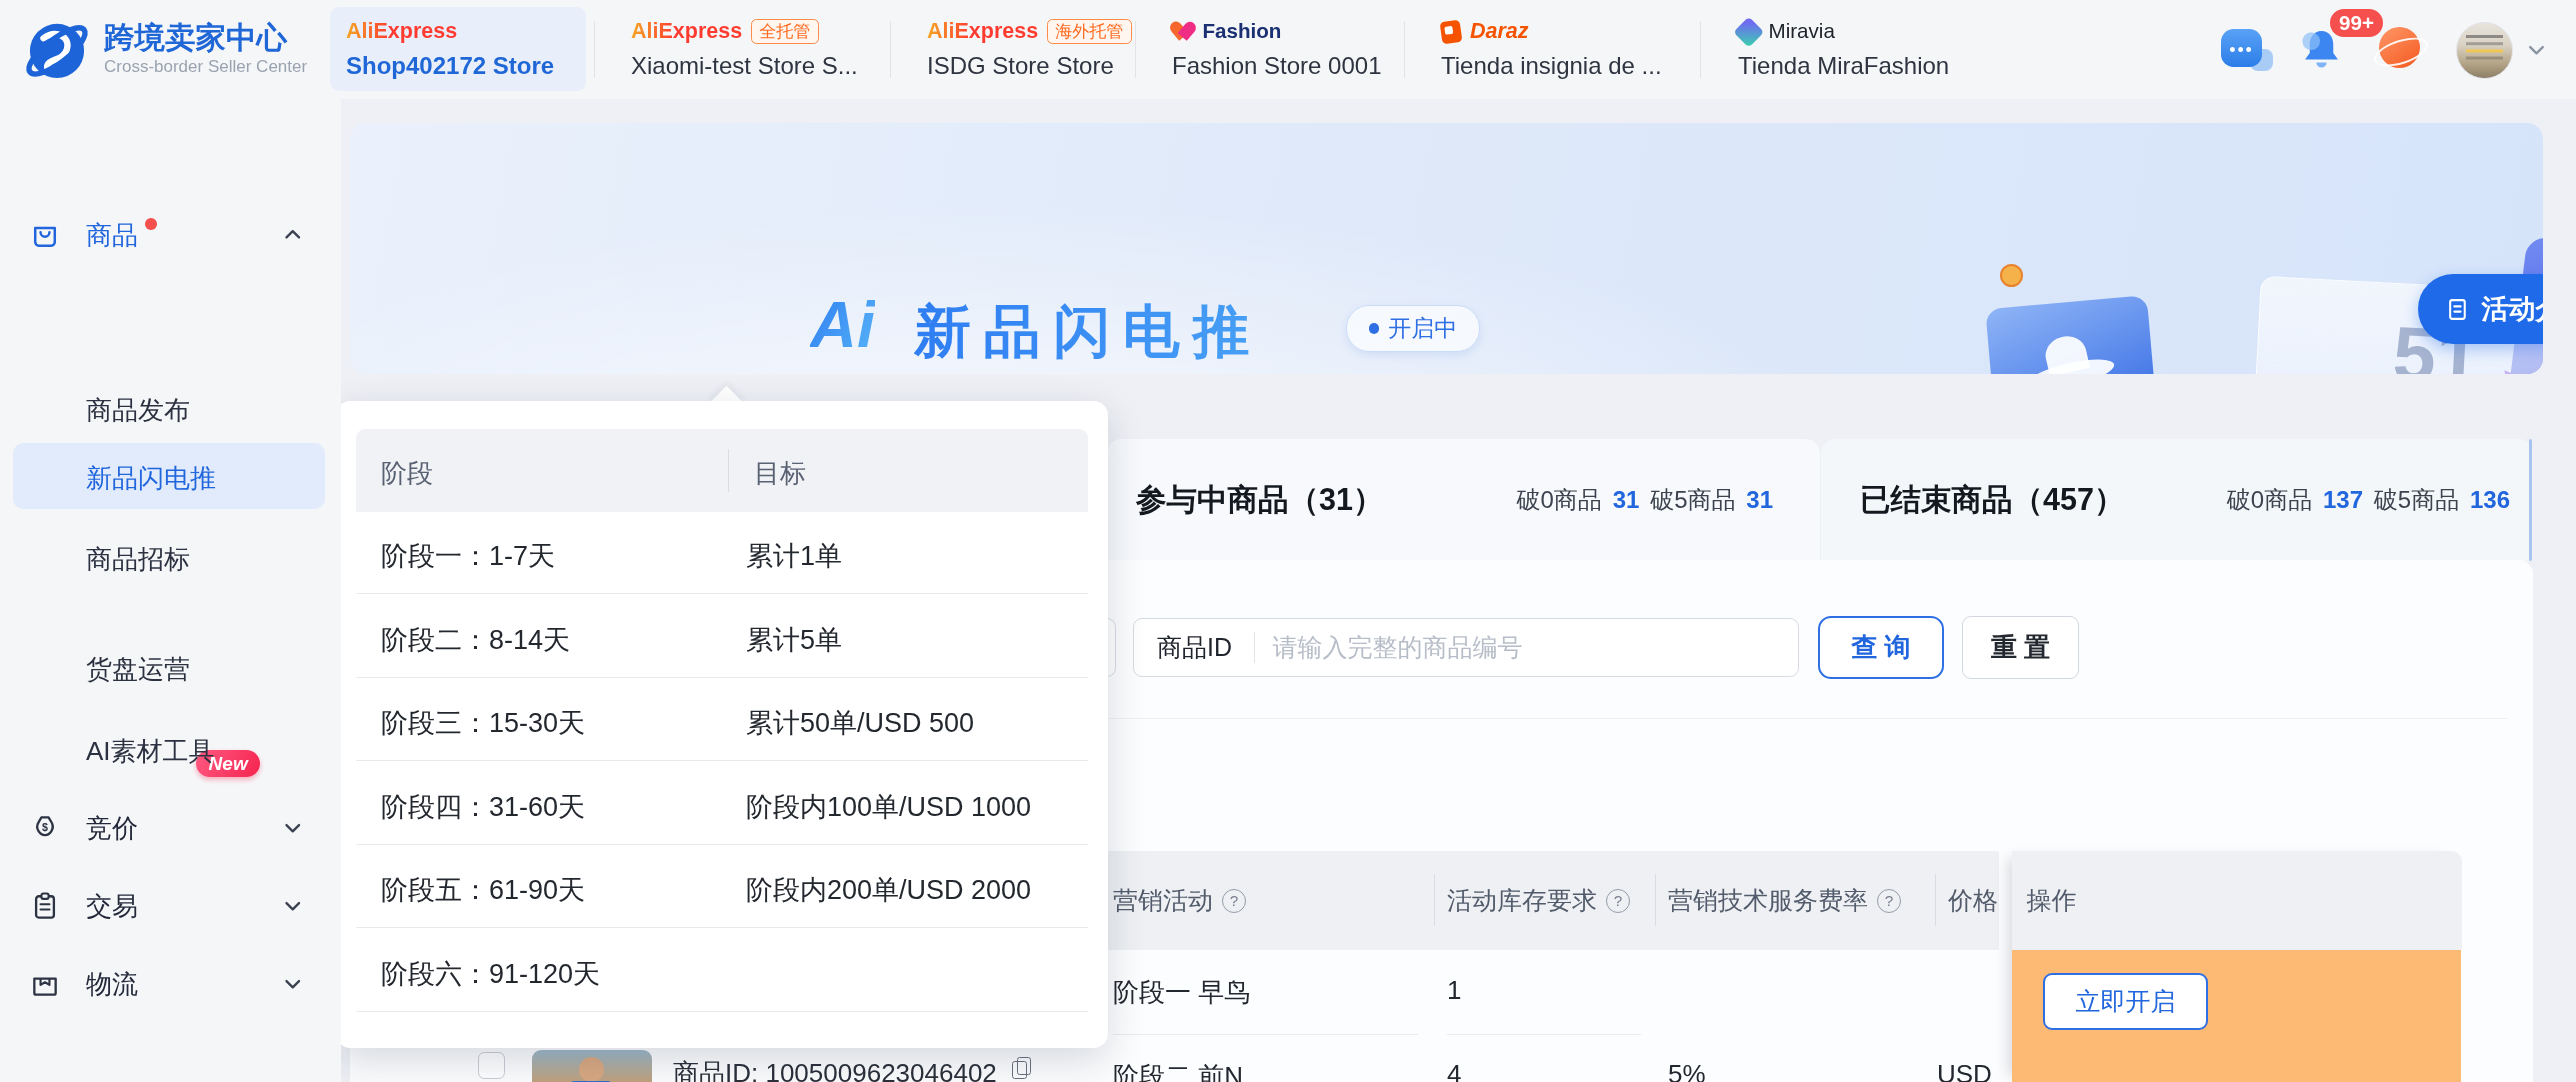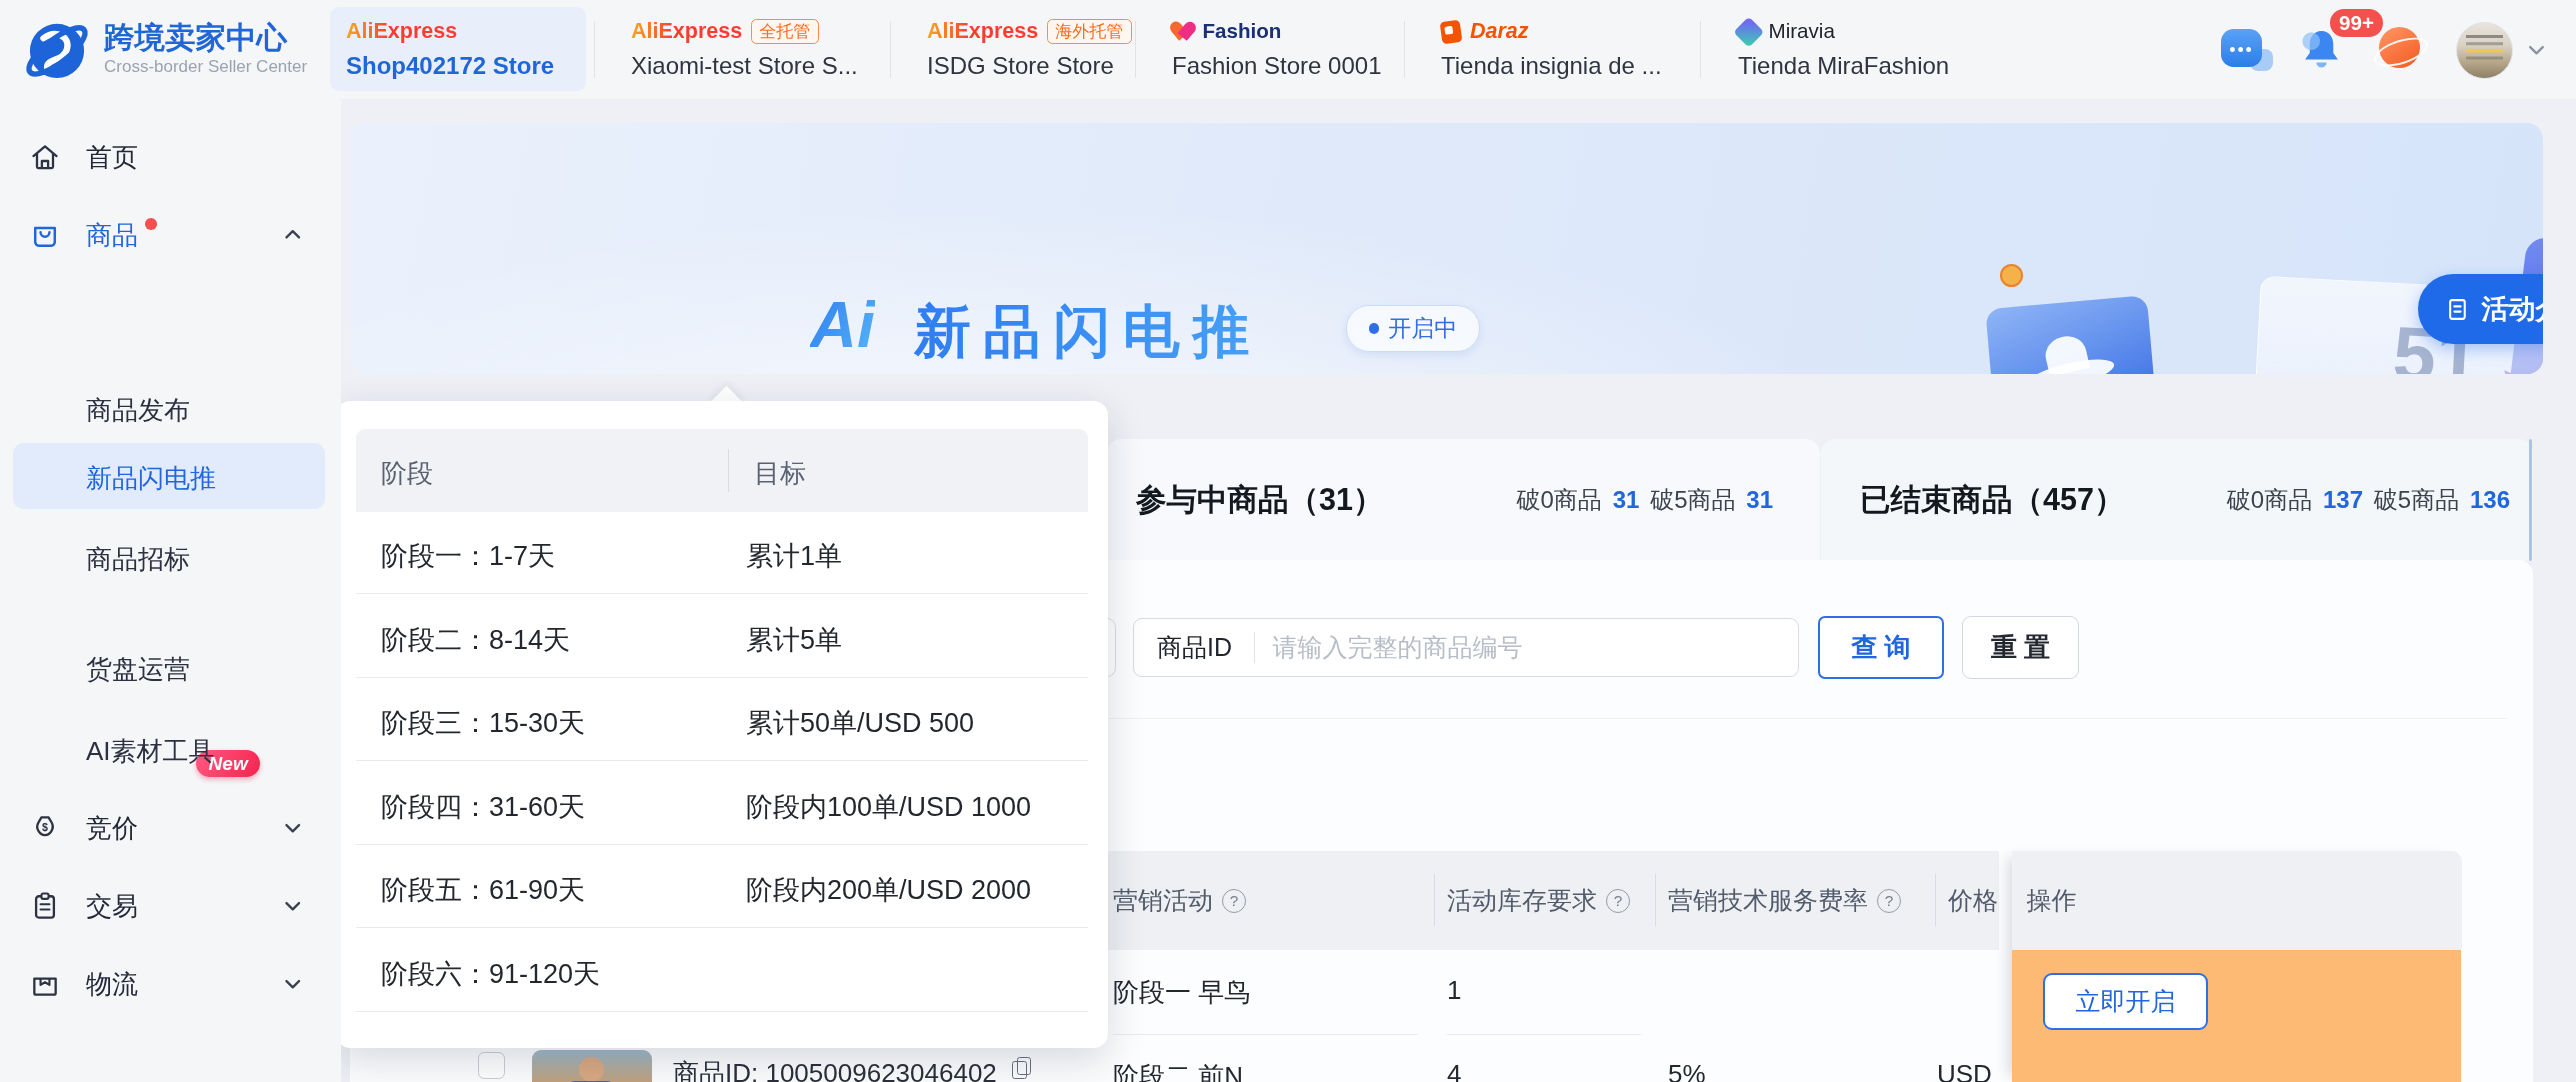--- a/index.html
+++ b/index.html
@@ -99,21 +99,21 @@
   .panel { position:absolute; left:350px; top:560px; width:2183px; height:522px; background:#fcfdfe; border-radius:0 14.4px 0 0; z-index:1; }
 
   
   .ghost-input { position:absolute; left:1093px; top:618px; width:23px; height:59px; background:#fff; border:1.8px solid #dadde3; border-radius:9px; z-index:2; }
   .search-group { position:absolute; left:1133px; top:618px; width:666px; height:59px; background:#fff; border:1.8px solid #d8dbe2; border-radius:9px;
                   display:flex; align-items:center; z-index:2; }
   .search-group .glabel { font-size:25px; color:#20242c; padding:0 21.5px 0 23px; white-space:nowrap; }
   .search-group .gdiv { width:0.9px; height:30.5px; background:#e1e4e9; }
   .search-group input { flex:1; border:none; outline:none; font-size:25px; padding:0 18px; color:#30343c; background:transparent; font-family:inherit; min-width:0; }
   .search-group input::placeholder { color:#b7bdc8; }
-  .btn-query { position:absolute; left:1818px; top:616px; width:126px; height:63px; border-radius:7px; border:2.2px solid #2f6fe4; background:#fff;
+  .btn-query { position:absolute; left:1818px; top:616px; width:126px; height:63px; border-radius:13px; border:2.2px solid #2f6fe4; background:#fff;
                color:#2166dd; font-size:26px; font-weight:bold; cursor:pointer; z-index:2; font-family:inherit; }
   .btn-reset { position:absolute; left:1962px; top:616px; width:117px; height:63px; border-radius:9px; border:1.8px solid #d3d7df; background:#fff;
                color:#23272f; font-size:26px; font-weight:bold; cursor:pointer; z-index:2; font-family:inherit; }
   .search-divider { position:absolute; left:372px; top:718px; width:2136px; height:0.9px; background:#f0f1f4; z-index:2; }
 
   
   .thead { position:absolute; left:372px; top:851px; width:2090px; height:99px; background:#eef0f3; border-radius:10.8px 10.8px 0 0; z-index:2; }
   .hcell { position:absolute; top:0; height:99px; display:flex; align-items:center; gap:9px; font-size:25px; color:#525b6b; }
   .vdiv { position:absolute; top:23px; width:0.9px; height:52px; background:#d9dce2; }
   .help { width:24px; height:24px; border:1.3px solid #959caa; border-radius:50%; color:#767e8d; font-size:15.3px; display:inline-flex; align-items:center; justify-content:center; }
@@ -227,27 +227,20 @@
     <div class="badge-99" style="left:2328px;top:7.2px;">99+</div>
     <div class="icon-planet" style="left:2379px;top:27px;"></div>
     <div class="avatar" style="left:2456px;top:21.5px;"></div>
     <svg class="abs" style="left:2524px;top:39px;" width="25" height="21.5" viewBox="0 0 24 24">
       <polyline points="5,9 12,16 19,9" fill="none" stroke="#8a93a2" stroke-width="2.6" stroke-linecap="round" stroke-linejoin="round"></polyline>
     </svg>
   </div>
 
   <div class="sidebar">
 
-    <div class="side-item" style="top:25px;">
-      <svg class="ic" viewBox="0 0 36 36">
-        <path d="M5 17 L18 6 L31 17 M9 14.5 V29 a1.5 1.5 0 0 0 1.5 1.5 h15 A1.5 1.5 0 0 0 27 29 V14.5" fill="none" stroke="#2c3342" stroke-width="2.6" stroke-linecap="round" stroke-linejoin="round"></path>
-        <path d="M14.5 30.5 v-8 h7 v8" fill="none" stroke="#2c3342" stroke-width="2.6" stroke-linejoin="round"></path>
-      </svg>
-      <span class="lbl txt-main">首页</span>
-    </div>
 
     <div class="side-item" style="top:103px;">
       <svg class="ic" viewBox="0 0 36 36">
         <path d="M7 10 h22 v16 a4 4 0 0 1 -4 4 H11 a4 4 0 0 1 -4 -4 z" fill="none" stroke="#2166dd" stroke-width="2.8" stroke-linejoin="round"></path>
         <path d="M13 15 a5 5 0 0 0 10 0" fill="none" stroke="#2166dd" stroke-width="2.8" stroke-linecap="round"></path>
       </svg>
       <span class="lbl txt-main" style="color:#2166dd;">商品</span>
       <span class="red-dot" style="left:145px;top:16px;"></span>
       <svg class="chev" viewBox="0 0 24 24">
         <polyline points="5,15 12,8 19,15" fill="none" stroke="#3a4150" stroke-width="2.6" stroke-linecap="round" stroke-linejoin="round"></polyline>

